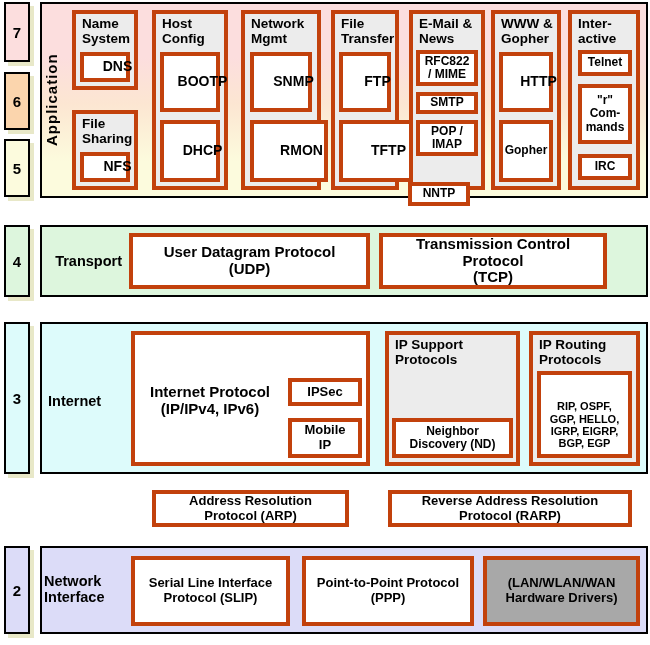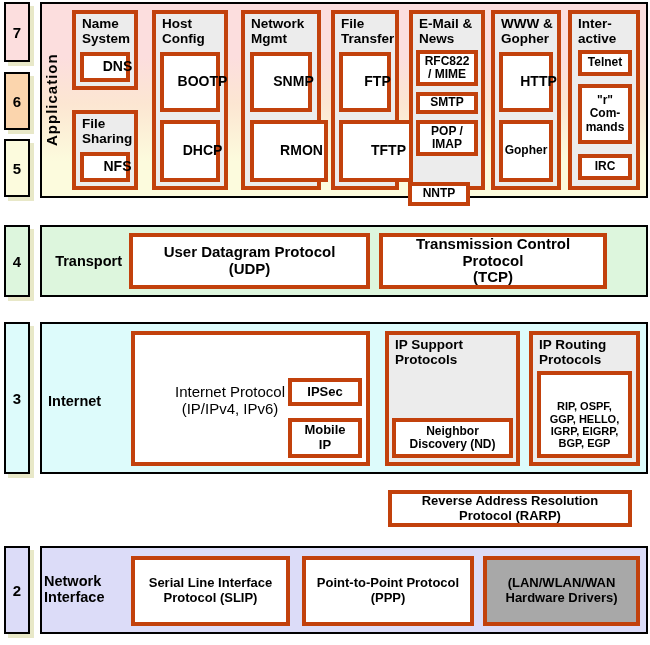--- a/index.html
+++ b/index.html
@@ -222,21 +222,21 @@
   </div>
   <div class="gbox leaf" style="left:379px;top:233px;width:228px;height:56px;">
     <div class="ctr fs15">Transmission Control Protocol
 (TCP)</div>
   </div>
 
   <div class="band" style="left:40px;top:322px;width:608px;height:152px;background:#ddfbfb;"></div>
   <div class="band-label" style="left:48px;top:393px;width:74px;text-align:left;">Internet</div>
 
   <div class="gbox leaf" style="left:131px;top:331px;width:239px;height:135px;">
-    <div style="position:absolute;left:20px;top:48px;width:150px;text-align:center;font-weight:normal;font-size:15px;line-height:1.15;white-space:pre-line;">Internet Protocol
+    <div style="position:absolute;left:0;top:48px;width:150px;text-align:center;font-weight:bold;font-size:15px;line-height:1.15;white-space:pre-line;">Internet Protocol
 (IP/IPv4, IPv6)</div>
   </div>
   <div class="gbox leaf" style="left:288px;top:378px;width:74px;height:28px;">
     <div class="ctr fs13">IPSec</div>
   </div>
   <div class="gbox leaf" style="left:288px;top:418px;width:74px;height:40px;">
     <div class="ctr fs13">Mobile
 IP</div>
   </div>
 
@@ -253,20 +253,24 @@
     <div class="grp-title">IP Routing
 Protocols</div>
   </div>
   <div class="gbox leaf" style="left:537px;top:371px;width:95px;height:87px;">
     <div class="ctr fs11">RIP, OSPF,
 GGP, HELLO,
 IGRP, EIGRP,
 BGP, EGP</div>
   </div>
 
+  <div class="gbox leaf" style="left:152px;top:490px;width:197px;height:37px;">
+    <div class="ctr fs13">Address Resolution
+Protocol (ARP)</div>
+  </div>
   <div class="gbox leaf" style="left:388px;top:490px;width:244px;height:37px;">
     <div class="ctr fs13">Reverse Address Resolution
 Protocol (RARP)</div>
   </div>
 
   <div class="band" style="left:40px;top:546px;width:608px;height:88px;background:#dcdcf8;"></div>
   <div class="band-label" style="left:44px;top:573px;width:84px;text-align:left;">Network
 Interface</div>
 
   <div class="gbox leaf" style="left:131px;top:556px;width:159px;height:70px;">

